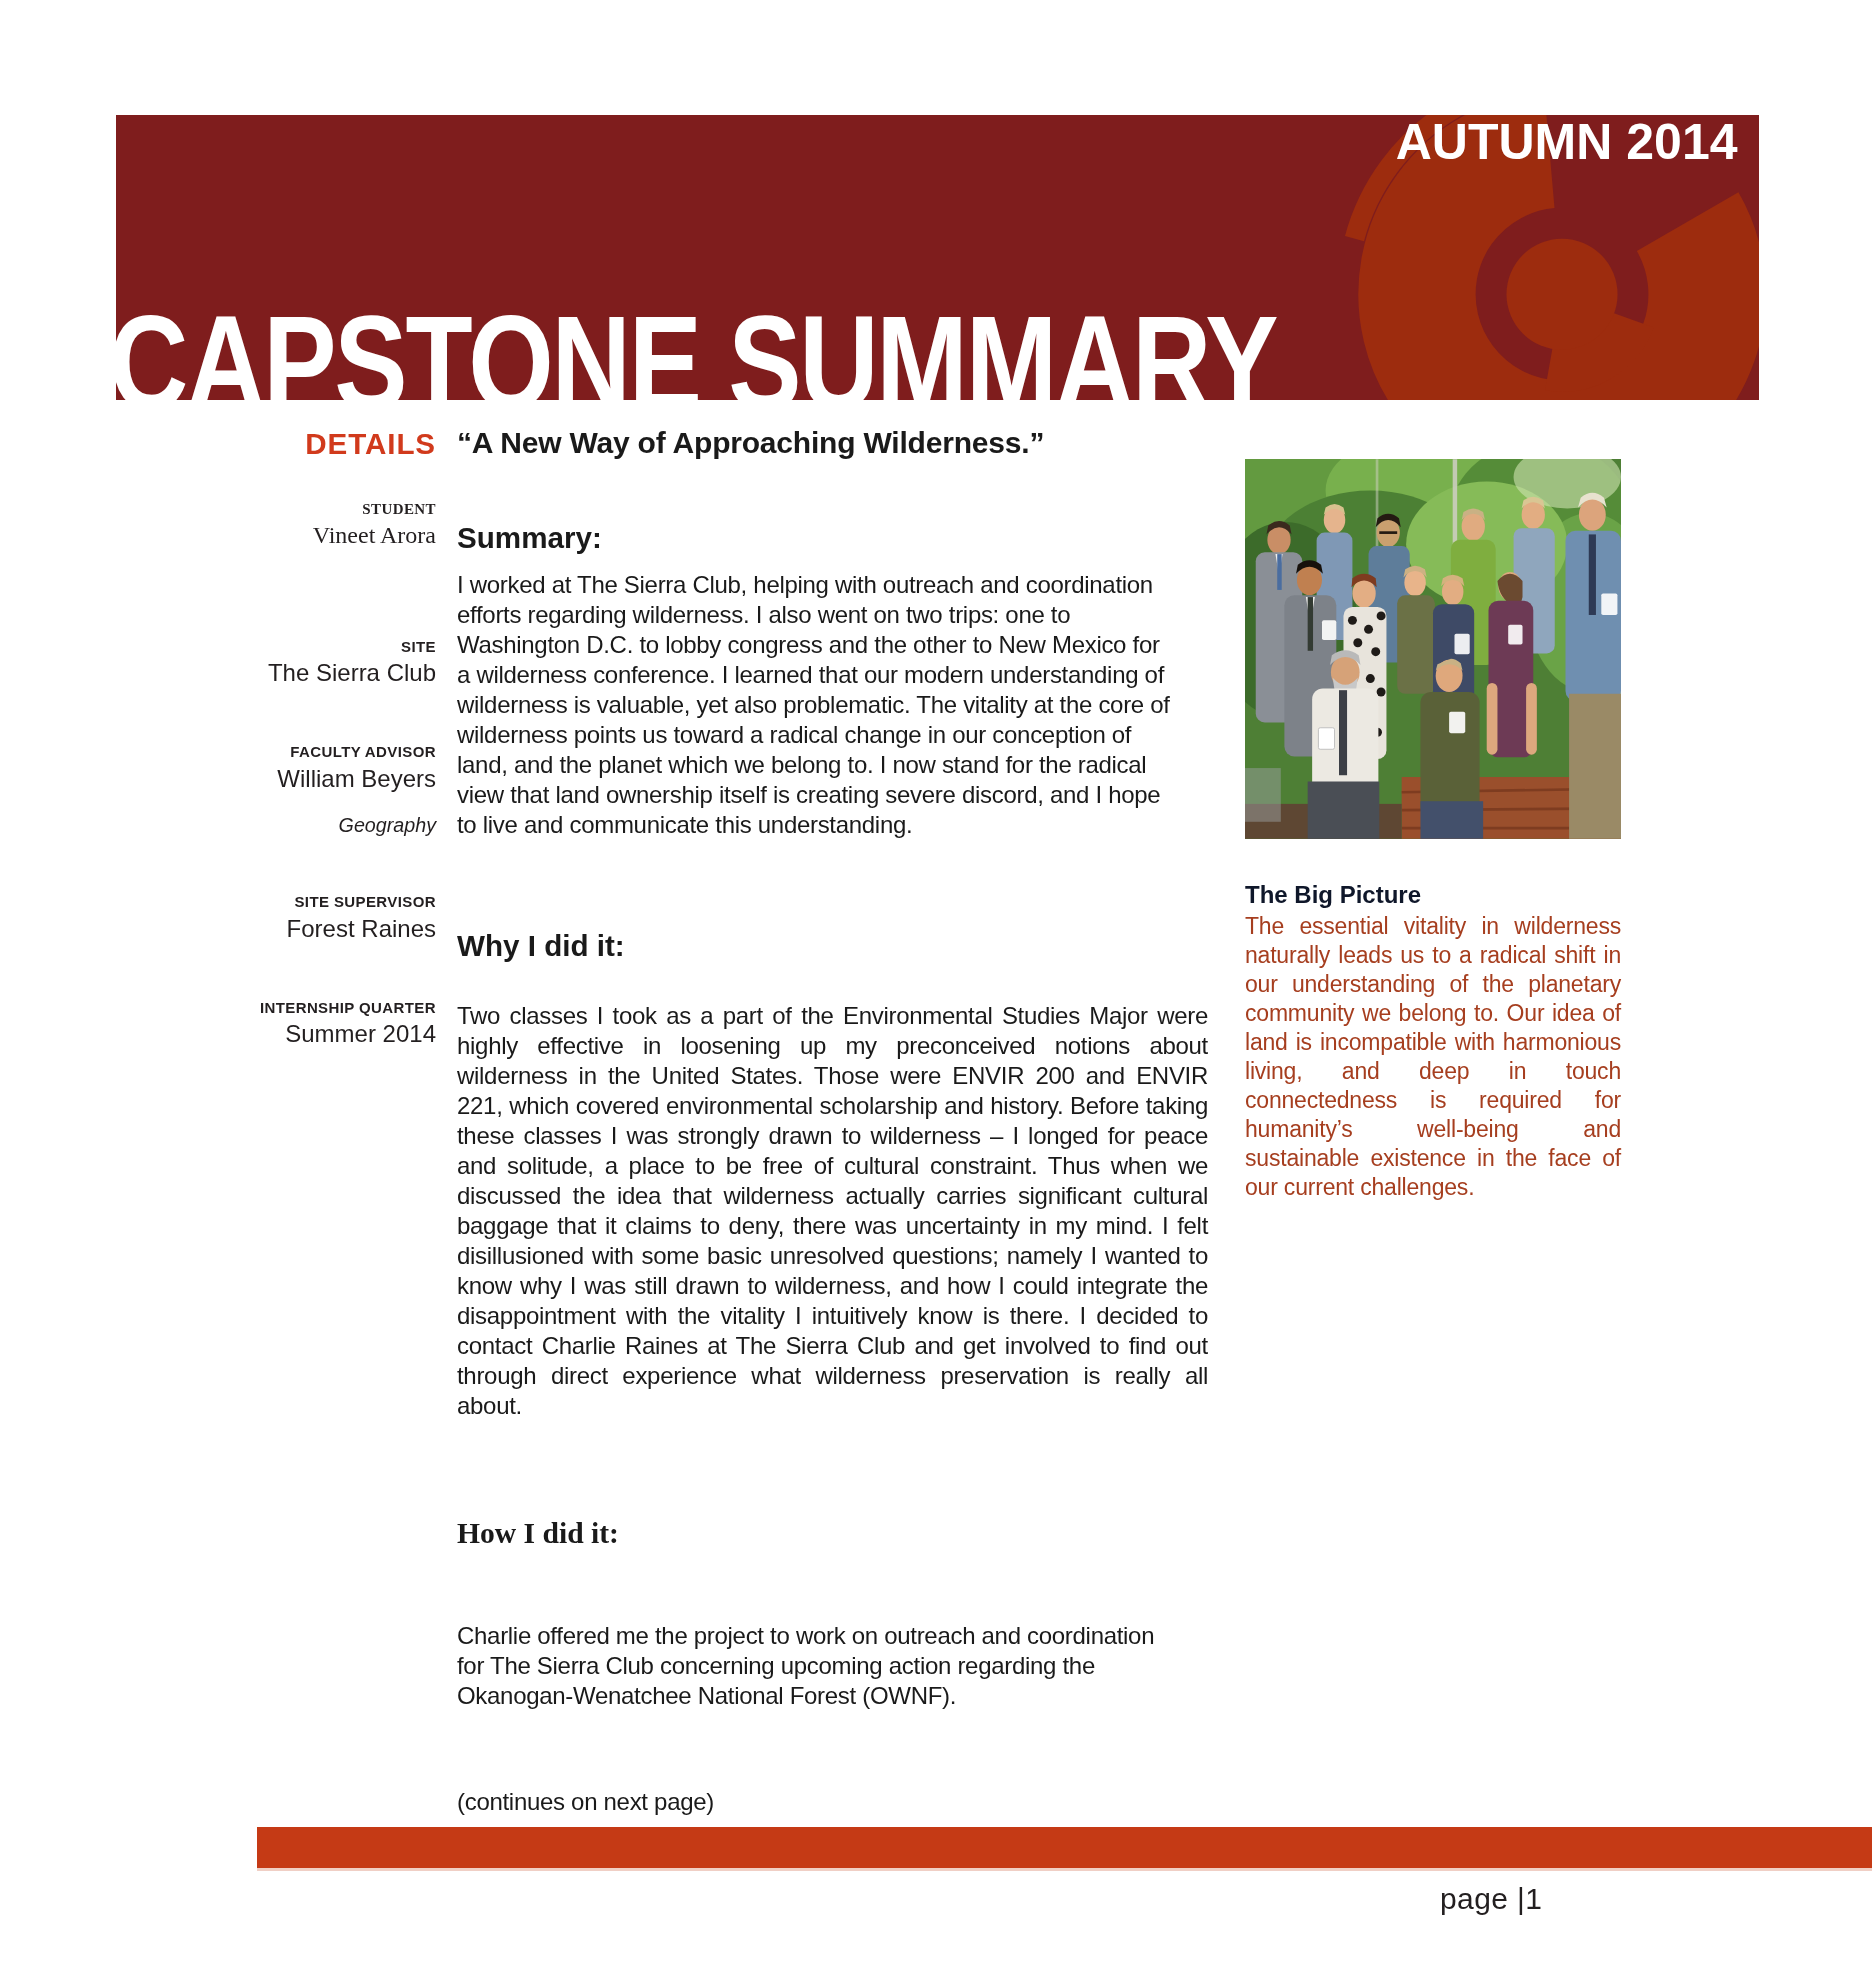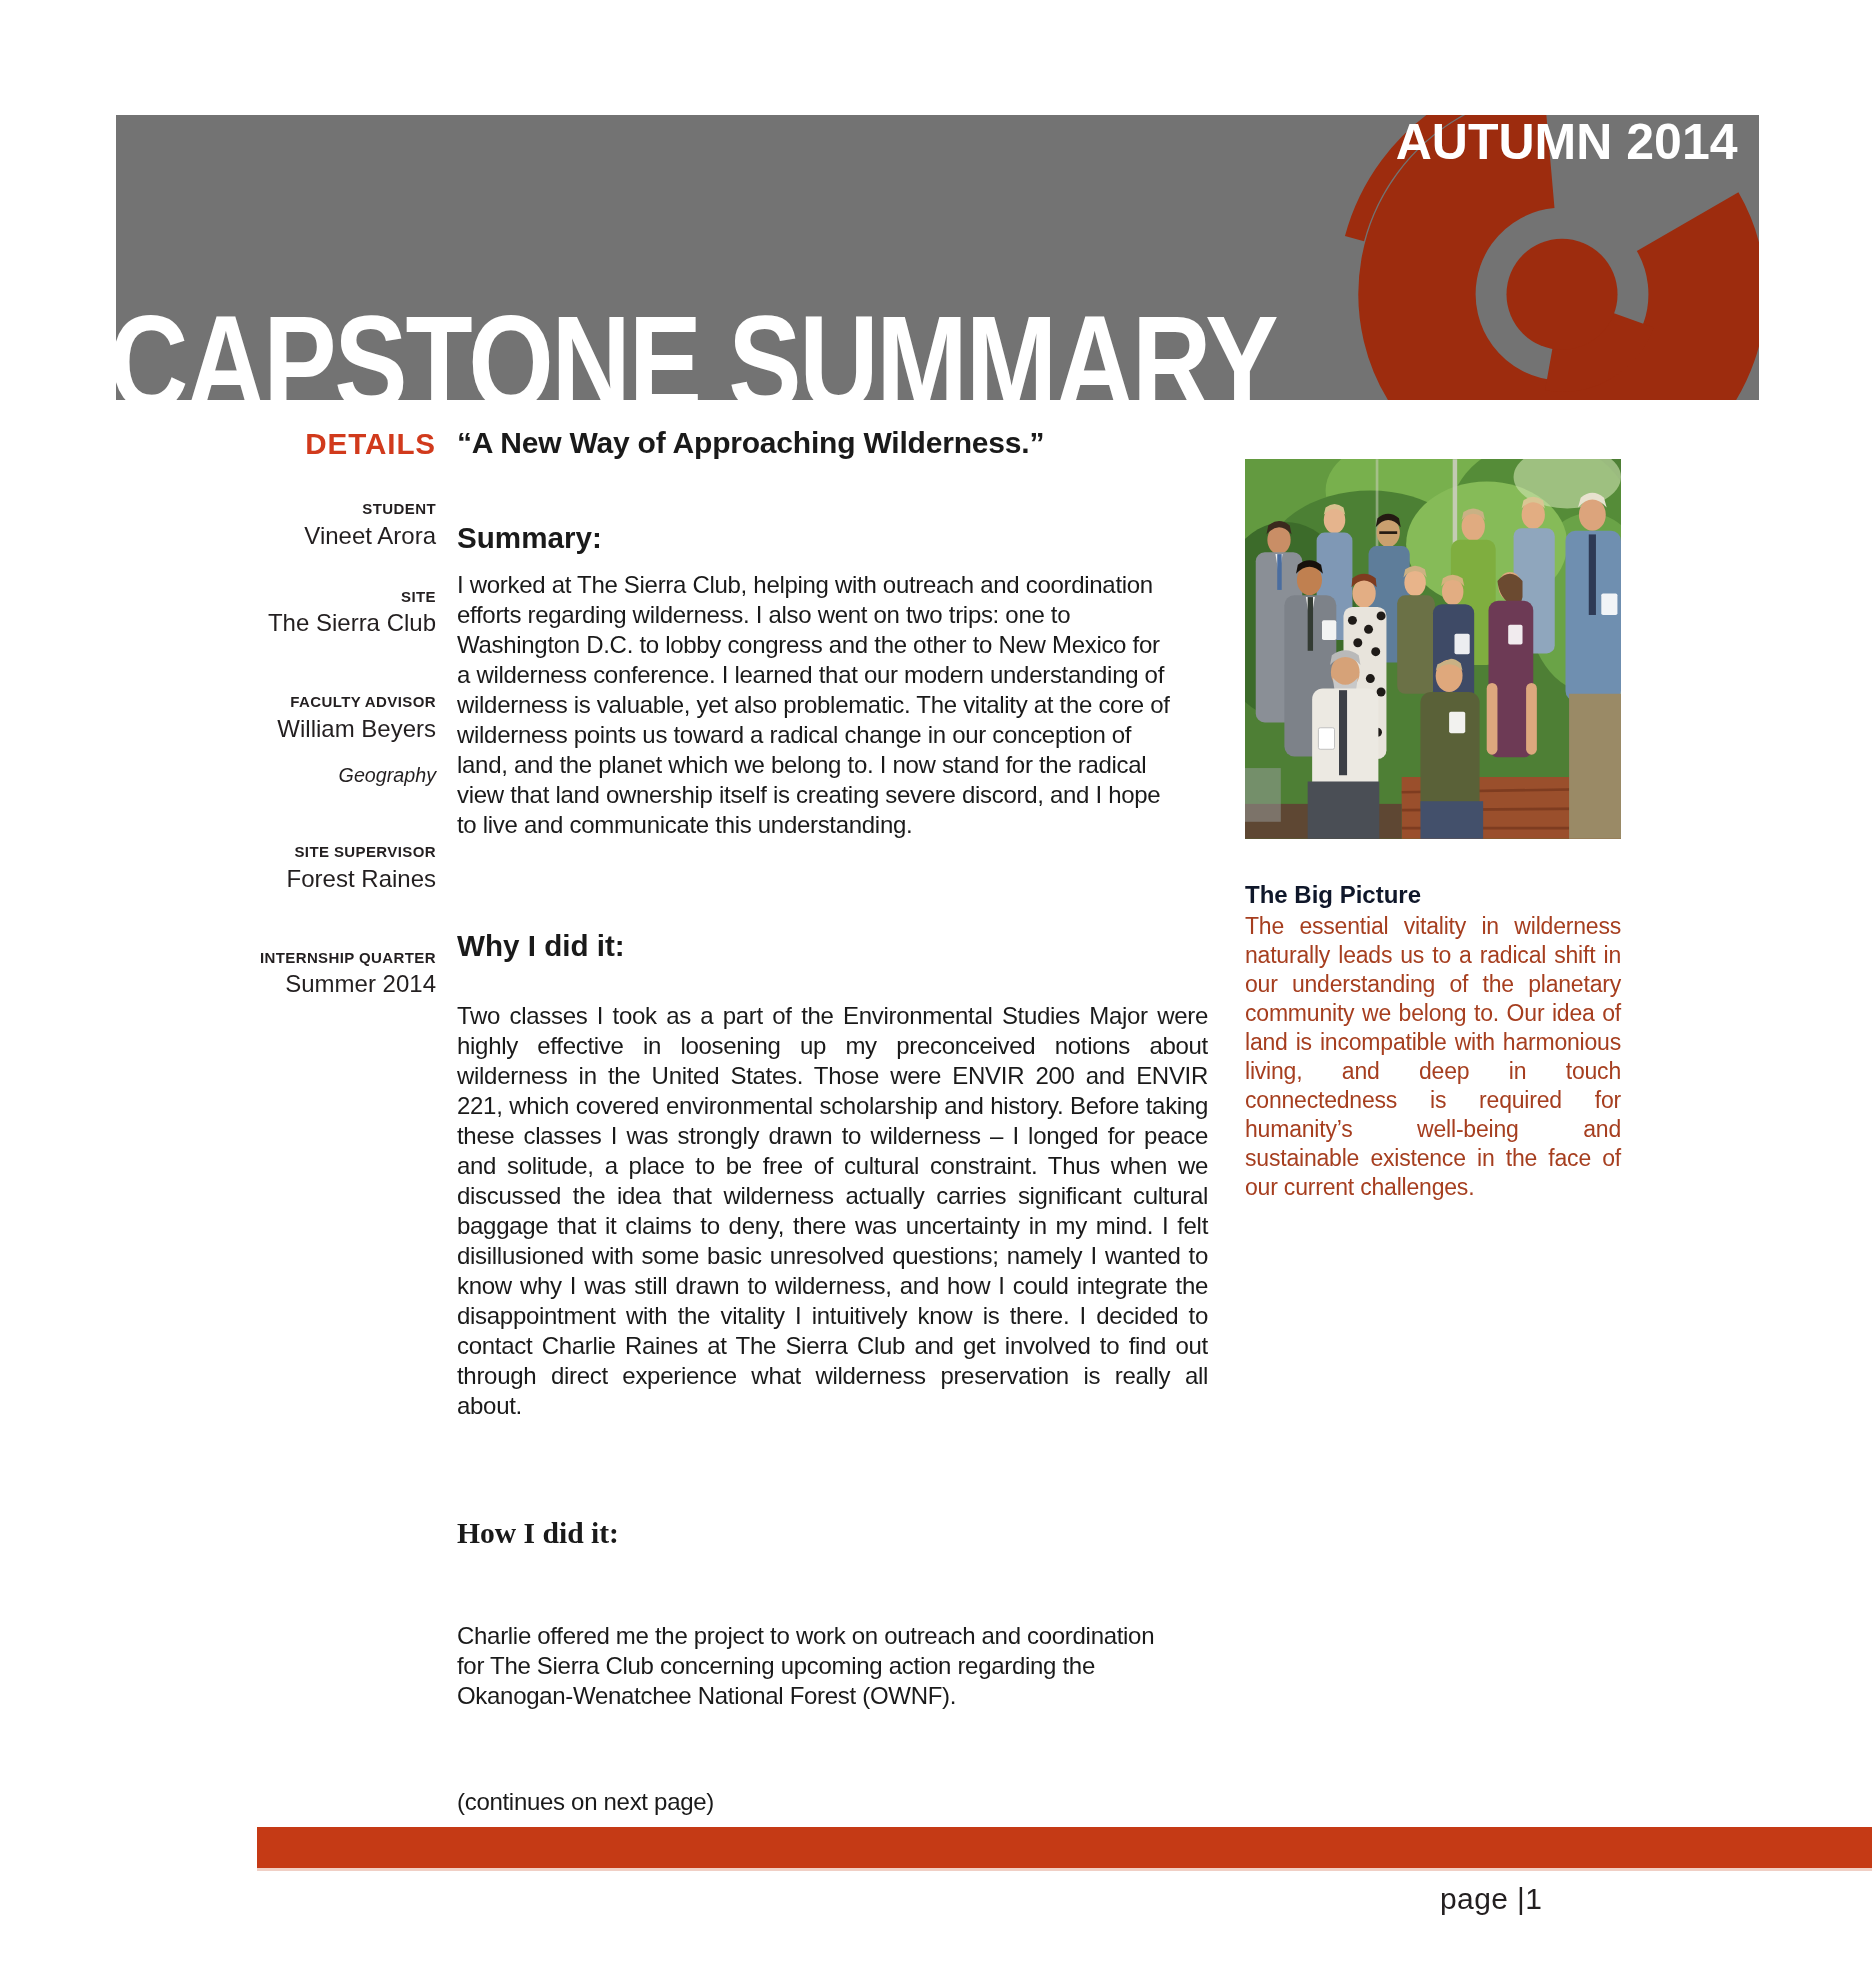--- a/index.html
+++ b/index.html
@@ -7,21 +7,21 @@
     position:relative;
     width:1873px;height:1981px;
     background:#ffffff;
     font-family:"Liberation Sans","DejaVu Sans",sans-serif;
     color:#1a1a1a;
     overflow:hidden;
   }
   
   .banner{
     position:absolute;left:116px;top:115px;width:1643px;height:285px;
-    background:#737373;overflow:hidden;
+    background:#7f1d1d;overflow:hidden;
   }
   .issue{
     position:absolute;top:0px;right:21.5px;
     font-size:50px;font-weight:bold;color:#ffffff;letter-spacing:0px;
     line-height:1.1;
   }
   .masthead{
     position:absolute;left:-7.2px;bottom:-30px;
     font-size:134px;font-weight:bold;color:#ffffff;
     line-height:1;letter-spacing:-2.7px;white-space:nowrap;
@@ -37,21 +37,21 @@
     font-size:29.6px;font-weight:bold;color:#d13a1c;letter-spacing:0.9px;
     line-height:32px;margin-bottom:40px;
   }
   .field-label{
     font-size:15px;font-weight:bold;color:#231f20;letter-spacing:0.4px;
     line-height:18px;margin-bottom:2.7px;
   }
   .field-value{font-size:24px;color:#231f20;line-height:29px;}
   .field-note{font-size:19.7px;font-style:italic;color:#231f20;line-height:23px;margin-top:21px;}
   .field{margin-bottom:56px;}
-  .field.f1{margin-bottom:38px;}
+  .field.f1{margin-bottom:88px;font-family:Liberation Serif, serif;}
   
   .article{position:absolute;left:457px;top:0;width:751px;}
   .article-title{
     position:absolute;left:0;top:425px;width:751px;
     font-size:30px;font-weight:bold;line-height:36px;letter-spacing:-0.2px;
   }
   .sec-heading{
     position:absolute;left:0;width:751px;
     font-size:29.6px;font-weight:bold;line-height:34px;
   }

